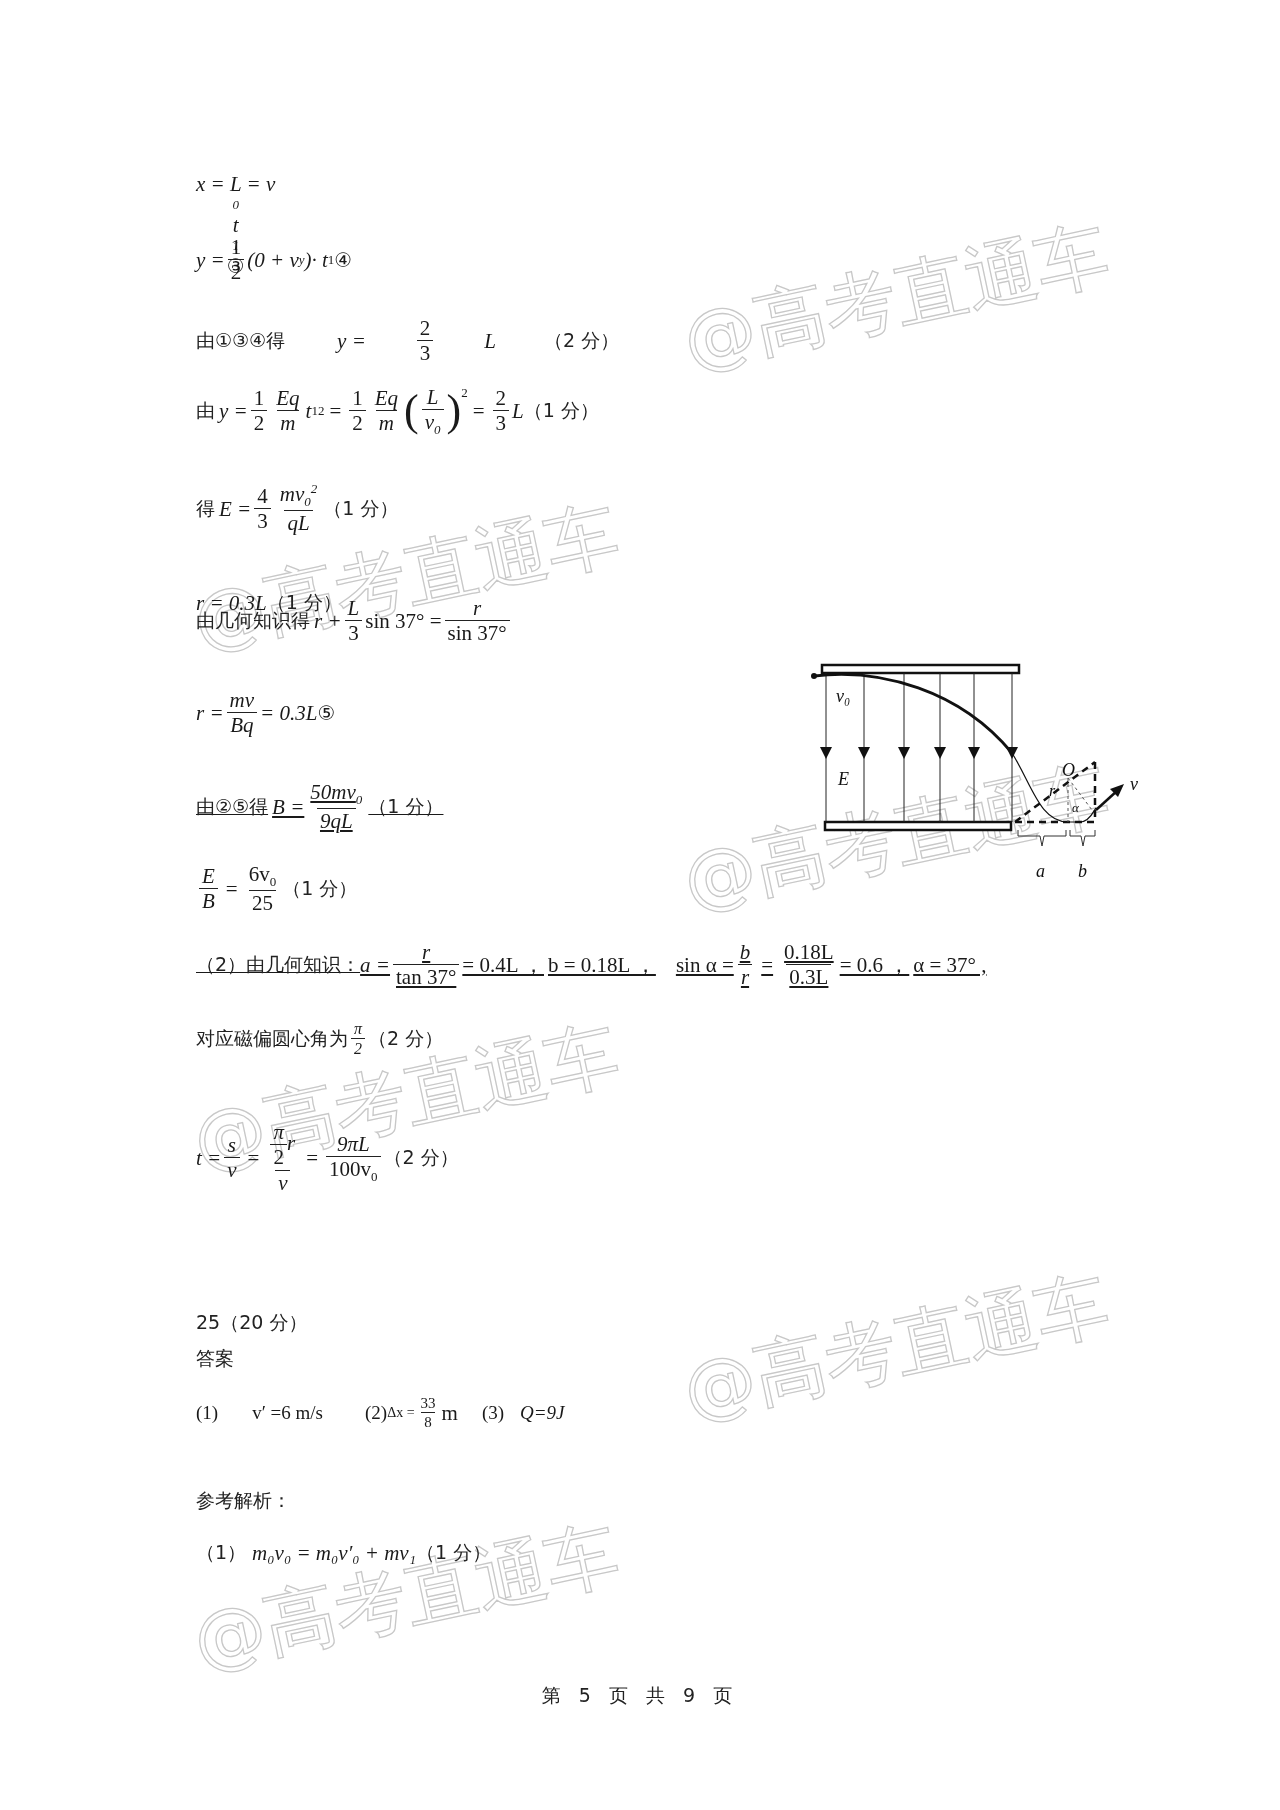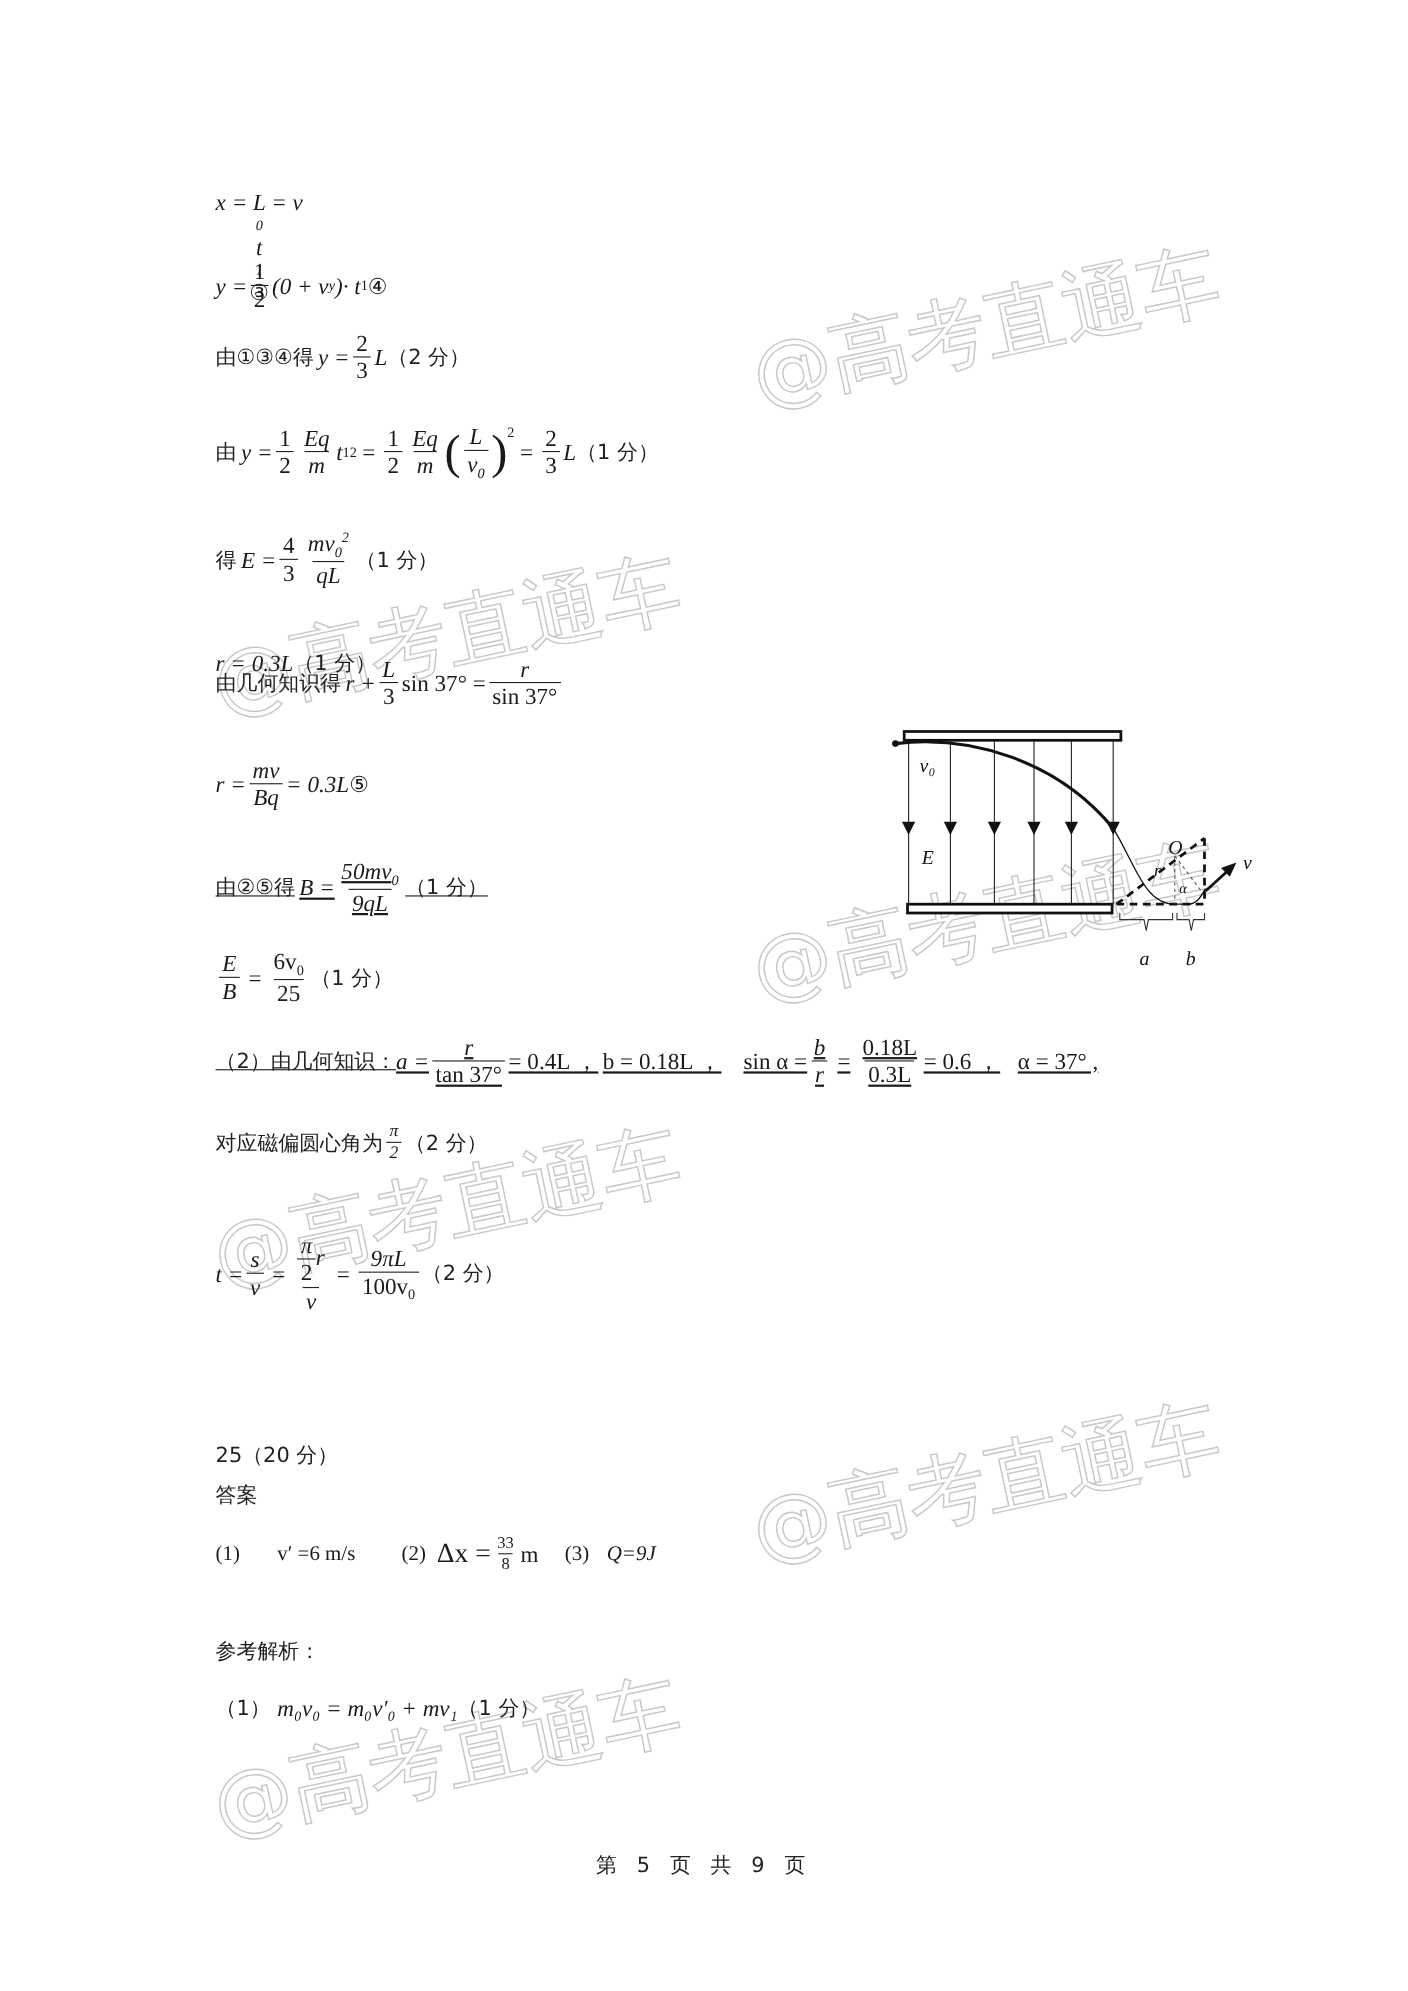--- a/index.html
+++ b/index.html
@@ -45,21 +45,21 @@
       <span class="num">1</span>
       <span class="den">2</span>
     </span>
   <span class="it">(0 + v</span>
     <sub class="it">y</sub>
   <span class="it">)· t</span>
     <sub>1</sub>
   <span class="circ">④</span>
 </div>
 
-<div class="line" style="top:300px;">
+<div class="line" style="top:316px;gap:48px;">
   <span class="cn">由①③④得</span>
   <span class="it" style="margin-left:4px">y =</span>
   <span class="frac">
       <span class="num">2</span>
       <span class="den">3</span>
     </span>
   <span class="it">L</span>
   <span class="cn">（2 分）</span>
 </div>
 
@@ -181,21 +181,21 @@
   <span class="frac it">
       <span class="num">b</span>
       <span class="den">r</span>
     </span>
   <span class="op">=</span>
   <span class="frac">
       <span class="num">0.18L</span>
       <span class="den">0.3L</span>
     </span>
   <span>= 0.6 ，</span>
-  <span style="margin-left:16px">α = 37° ,</span>
+  <span style="margin-left:4px">α = 37° ,</span>
 </div>
 
 <div class="line" style="top:1020px;">
   <span class="cn">对应磁偏圆心角为</span>
   <span class="frac it" style="font-size:16px">
       <span class="num">π</span>
       <span class="den">2</span>
     </span>
   <span class="cn">（2 分）</span>
 </div>
@@ -225,21 +225,21 @@
 <div class="line" style="top:1310px;">
   <span class="cn">25（20 分）</span>
 </div>
 <div class="line" style="top:1346px;">
   <span class="cn">答案</span>
 </div>
 <div class="line" style="top:1395px;font-size:19px;">
   <span>(1)</span>
   <span style="margin-left:34px">v′ =6 m/s</span>
   <span style="margin-left:42px">(2)</span>
-  <span style="margin-left:10px;font-size:25px">Δx =</span>
+  <span style="margin-left:0;font-size:14px">Δx =</span>
   <span class="frac" style="font-size:15px">
       <span class="num">33</span>
       <span class="den">8</span>
     </span>
   <span style="font-size:21px">m</span>
   <span style="margin-left:24px">(3)</span>
   <span class="it" style="margin-left:16px">Q=9J</span>
 </div>
 <div class="line" style="top:1488px;">
   <span class="cn">参考解析：</span>

